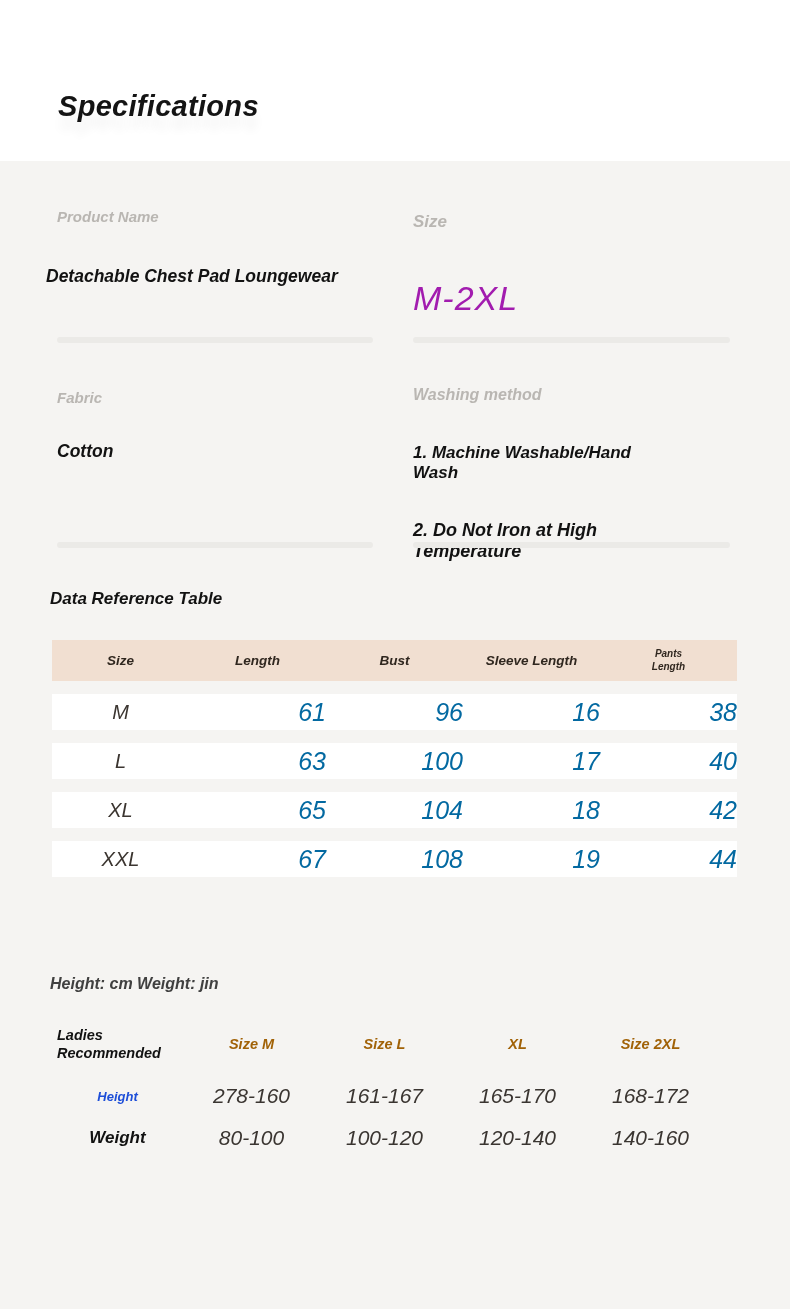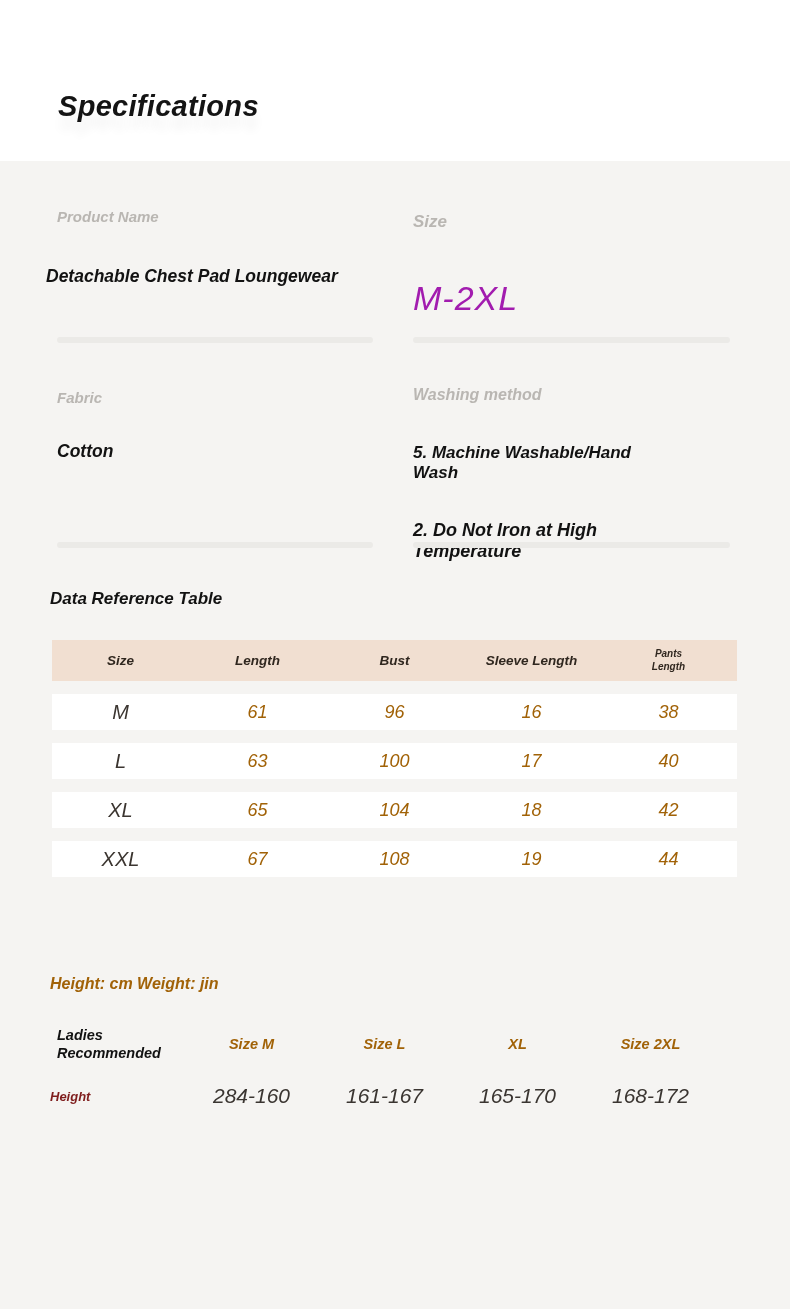--- a/index.html
+++ b/index.html
@@ -51,32 +51,32 @@
     align-items:center;text-align:center;
     font-weight:700;font-size:13.5px;color:#30271f;
   }
   .st-header .wrap{display:inline-block;max-width:58px;line-height:1.25;font-size:10px;}
   .st-row{
     height:36px;margin-top:13px;background:#ffffff;
     display:grid;grid-template-columns:repeat(5,1fr);
     align-items:center;text-align:center;
   }
   .st-row .size-cell{font-size:20px;color:#3b3530;}
-  .st-row .num-cell{font-size:18px;color:#a16207;font-stretch:condensed;}
+  .st-row .num-cell{font-size:25px;color:#0369a1;font-stretch:condensed;text-align:right;}
 
   
-  .units-note{position:absolute;left:50px;top:975px;font-size:16px;font-weight:700;color:#a16207;}
+  .units-note{position:absolute;left:50px;top:975px;font-size:16px;font-weight:700;color:#404040;}
   .rec-table{position:absolute;left:50px;top:1022px;width:668px;}
   .rec-grid{display:grid;grid-template-columns:135px 133px 133px 133px 133px;align-items:center;}
   .rec-head{min-height:44px;}
   .rec-rowhead{font-weight:700;font-size:14.5px;line-height:18px;color:#121212;padding-left:7px;max-width:118px;}
   .rec-col{font-weight:700;font-size:14.5px;color:#a16207;text-align:center;}
   .rec-row-height{margin-top:14px;height:32px;}
   .rec-row-weight{margin-top:9px;height:34px;}
-  .lab-height{font-weight:700;font-size:13px;color:#7f1d1d;}
+  .lab-height{font-weight:700;font-size:13px;text-align:center;color:#1d4ed8;}
   .lab-weight{font-weight:700;font-size:17px;text-align:center;color:#121212;}
   .rec-val{font-size:21px;color:#3a3531;text-align:center;font-stretch:condensed;}
 
   .footnote{
     position:absolute;left:100px;top:1186px;width:640px;
     font-size:13.5px;font-weight:700;line-height:18.5px;color:#2b2724;
   }
 </style>
 </head>
 <body>
@@ -93,21 +93,21 @@
   <div class="field-label lbl-size">Size</div>
   <div class="field-value val-size">M-2XL</div>
 
   <div class="divider div-1l"></div>
   <div class="divider div-1r"></div>
 
   <div class="field-label lbl-fabric">Fabric</div>
   <div class="field-value val-fabric">Cotton</div>
 
   <div class="field-label lbl-washing">Washing method</div>
-  <div class="field-value wash-1">5. Machine Washable/Hand Wash</div>
+  <div class="field-value wash-1">1. Machine Washable/Hand Wash</div>
   <div class="field-value wash-2">2. Do Not Iron at High Temperature</div>
 
   <div class="divider div-2l"></div>
   <div class="divider div-2r"></div>
 
   <div class="table-title">Data Reference Table</div>
 
   <div class="size-table">
     <div class="st-header">
       <div>Size</div>
@@ -153,22 +153,29 @@
     <div class="rec-grid rec-head">
       <div class="rec-rowhead">Ladies Recommended</div>
       <div class="rec-col">Size M</div>
       <div class="rec-col">Size L</div>
       <div class="rec-col">XL</div>
       <div class="rec-col">Size 2XL</div>
     </div>
 
     <div class="rec-grid rec-row-height">
       <div class="lab-height">Height</div>
-      <div class="rec-val">284-160</div>
+      <div class="rec-val">278-160</div>
       <div class="rec-val">161-167</div>
       <div class="rec-val">165-170</div>
       <div class="rec-val">168-172</div>
     </div>
 
+    <div class="rec-grid rec-row-weight">
+      <div class="lab-weight">Weight</div>
+      <div class="rec-val">80-100</div>
+      <div class="rec-val">100-120</div>
+      <div class="rec-val">120-140</div>
+      <div class="rec-val">140-160</div>
+    </div>
   </div>
 
 
 </div>
 
 </body></html>

